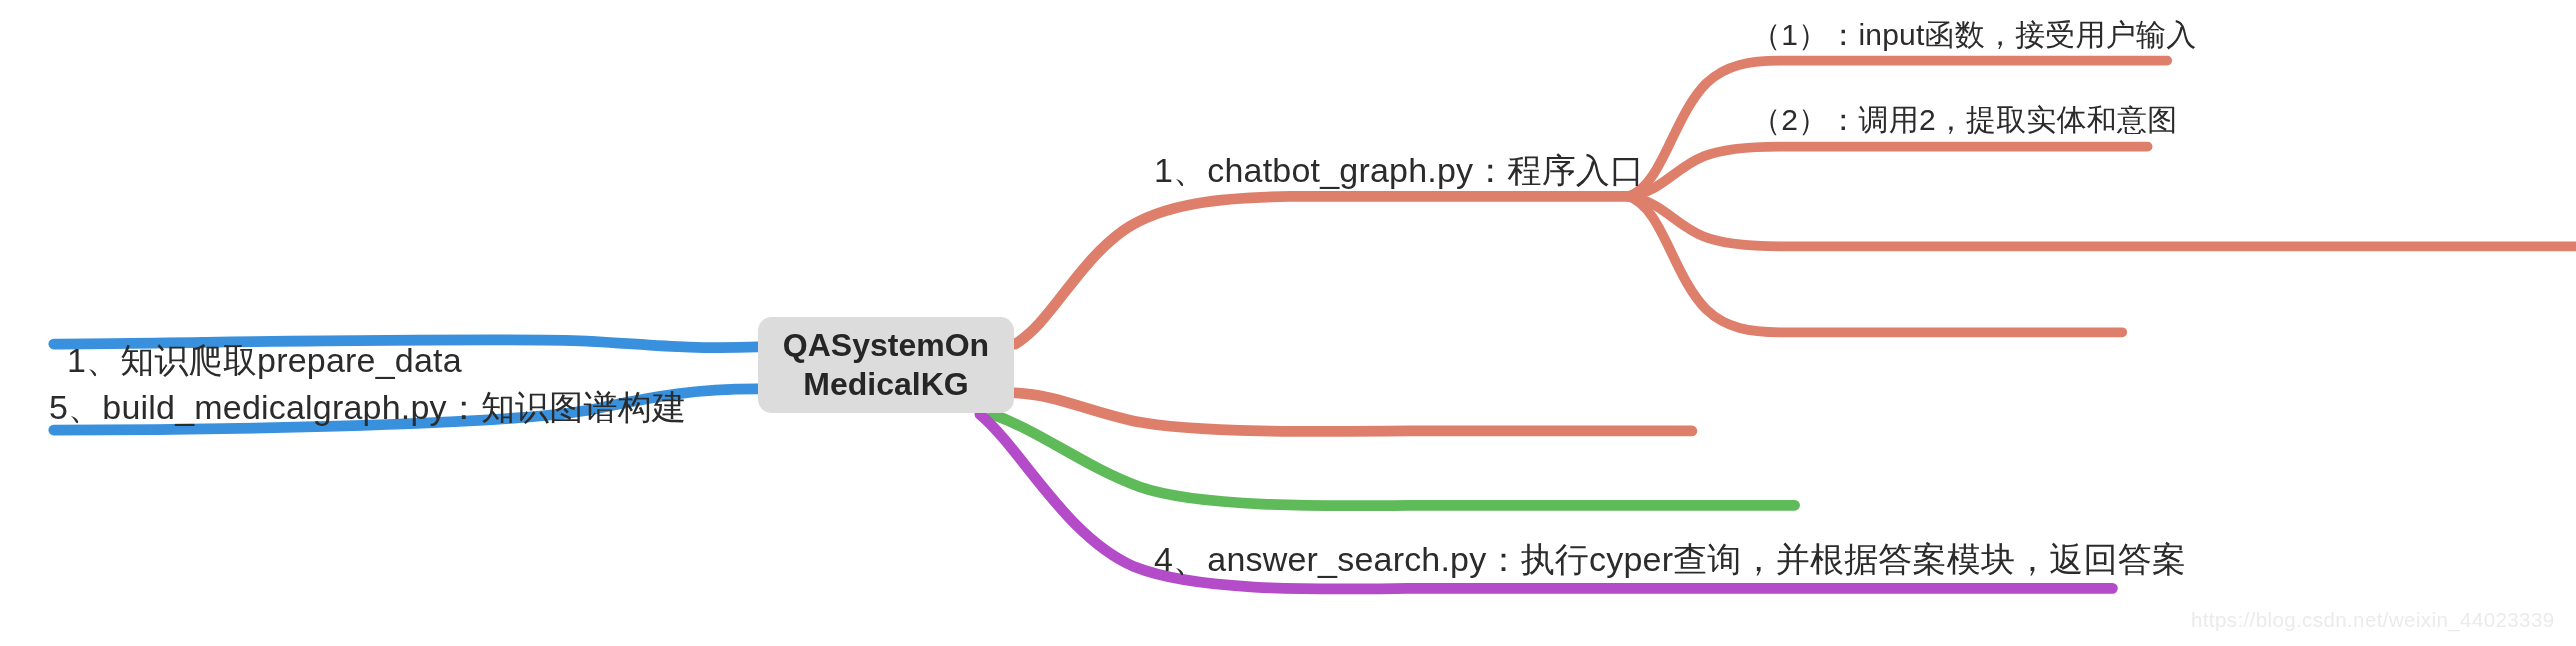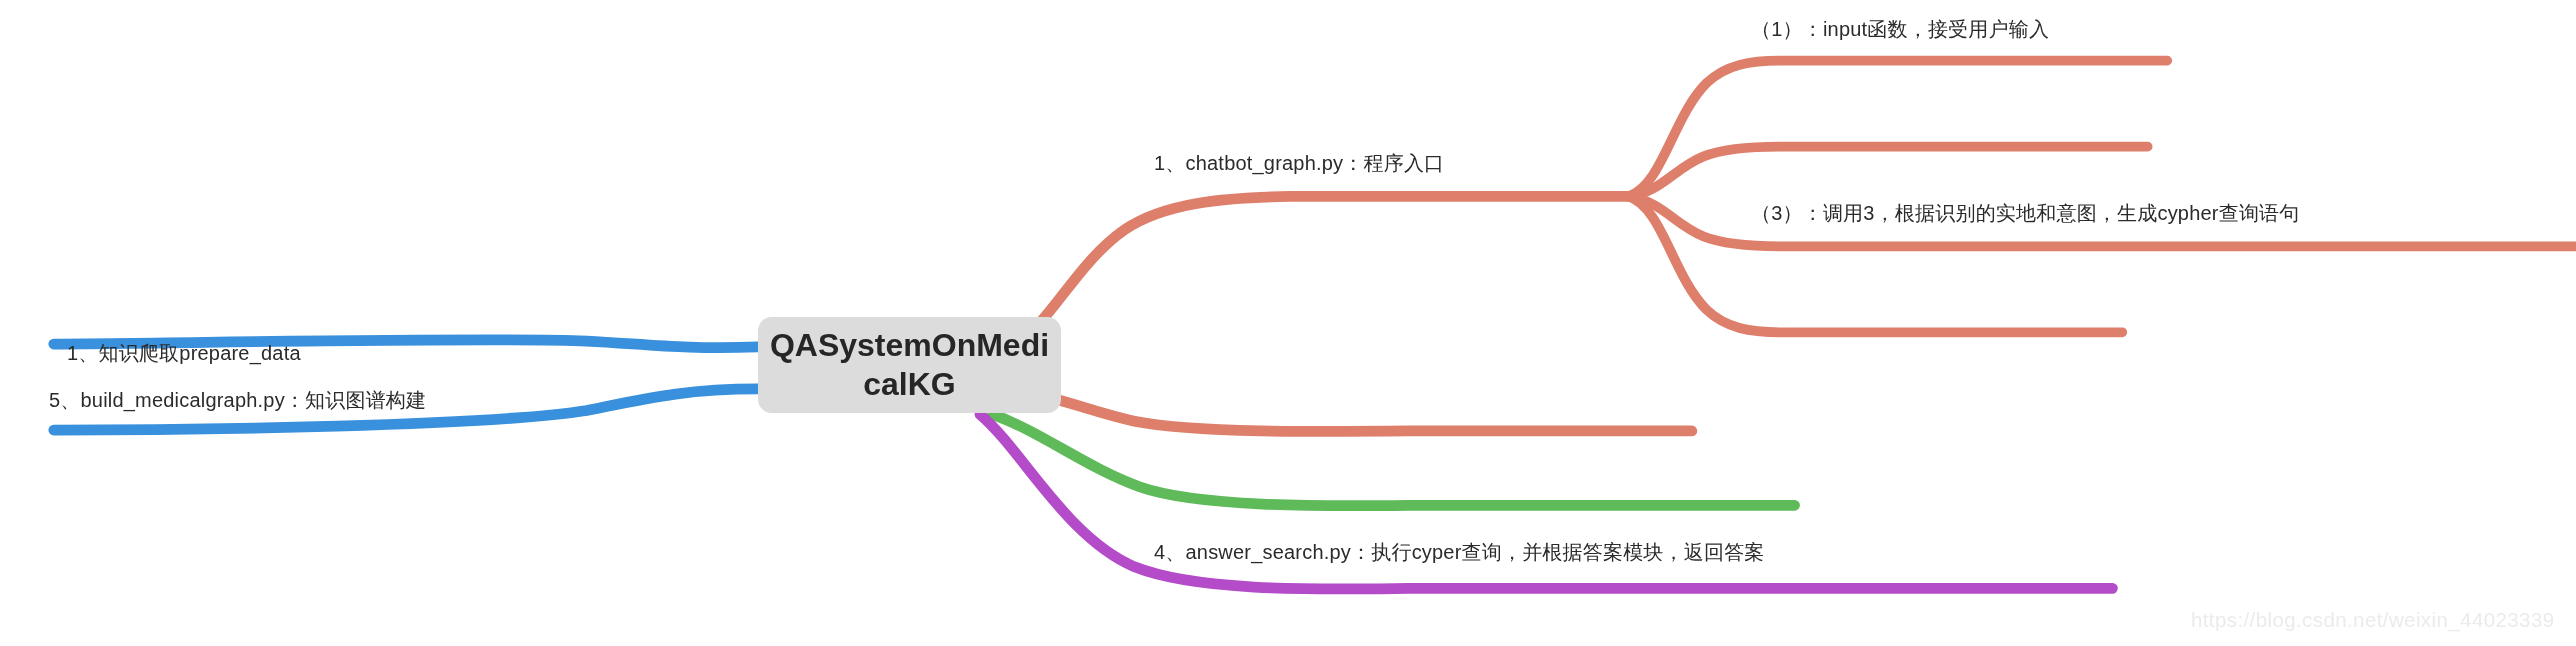--- a/index.html
+++ b/index.html
@@ -22,33 +22,33 @@
     position: absolute;
     left: 0;
     top: 0;
     width: 2576px;
     height: 646px;
     pointer-events: none;
   }
   .label {
     position: absolute;
     color: #2b2b2b;
-    font-size: 20px;
+    font-size: 34px;
     line-height: 1.1;
     white-space: nowrap;
     letter-spacing: 0.2px;
   }
   .label.sub {
-    font-size: 20px;
+    font-size: 30px;
   }
   #root-node {
     position: absolute;
     left: 758px;
     top: 317px;
-    width: 303px;
+    width: 256px;
     height: 96px;
     background: #dcdcdc;
     border-radius: 13.7px;
     display: flex;
     align-items: center;
     justify-content: center;
     box-sizing: border-box;
     padding: 3.9px 11.7px;
   }
   #root-node .root-text {
@@ -107,20 +107,20 @@
   <div class="label" style="left:49px; top:389px;">5、build_medicalgraph.py：知识图谱构建</div>
 
   <div class="label" style="left:1154px; top:152px;">1、chatbot_graph.py：程序入口</div>
 
 
 
   <div class="label" style="left:1154px; top:541px;">4、answer_search.py：执行cyper查询，并根据答案模块，返回答案</div>
 
   <div class="label sub" style="left:1751px; top:17.6px;">（1）：input函数，接受用户输入</div>
 
+  <div class="label sub" style="left:1751px; top:103px;">（2）：调用2，提取实体和意图</div>
 
-  <div class="label sub" style="left:1751px; top:202px;">（3）：调用3，根据识别的实地和意图，生成cypher查询语句</div>
 
 
   <div id="watermark">https://blog.csdn.net/weixin_44023339</div>
 
 </div>
 
 
 </body></html>

